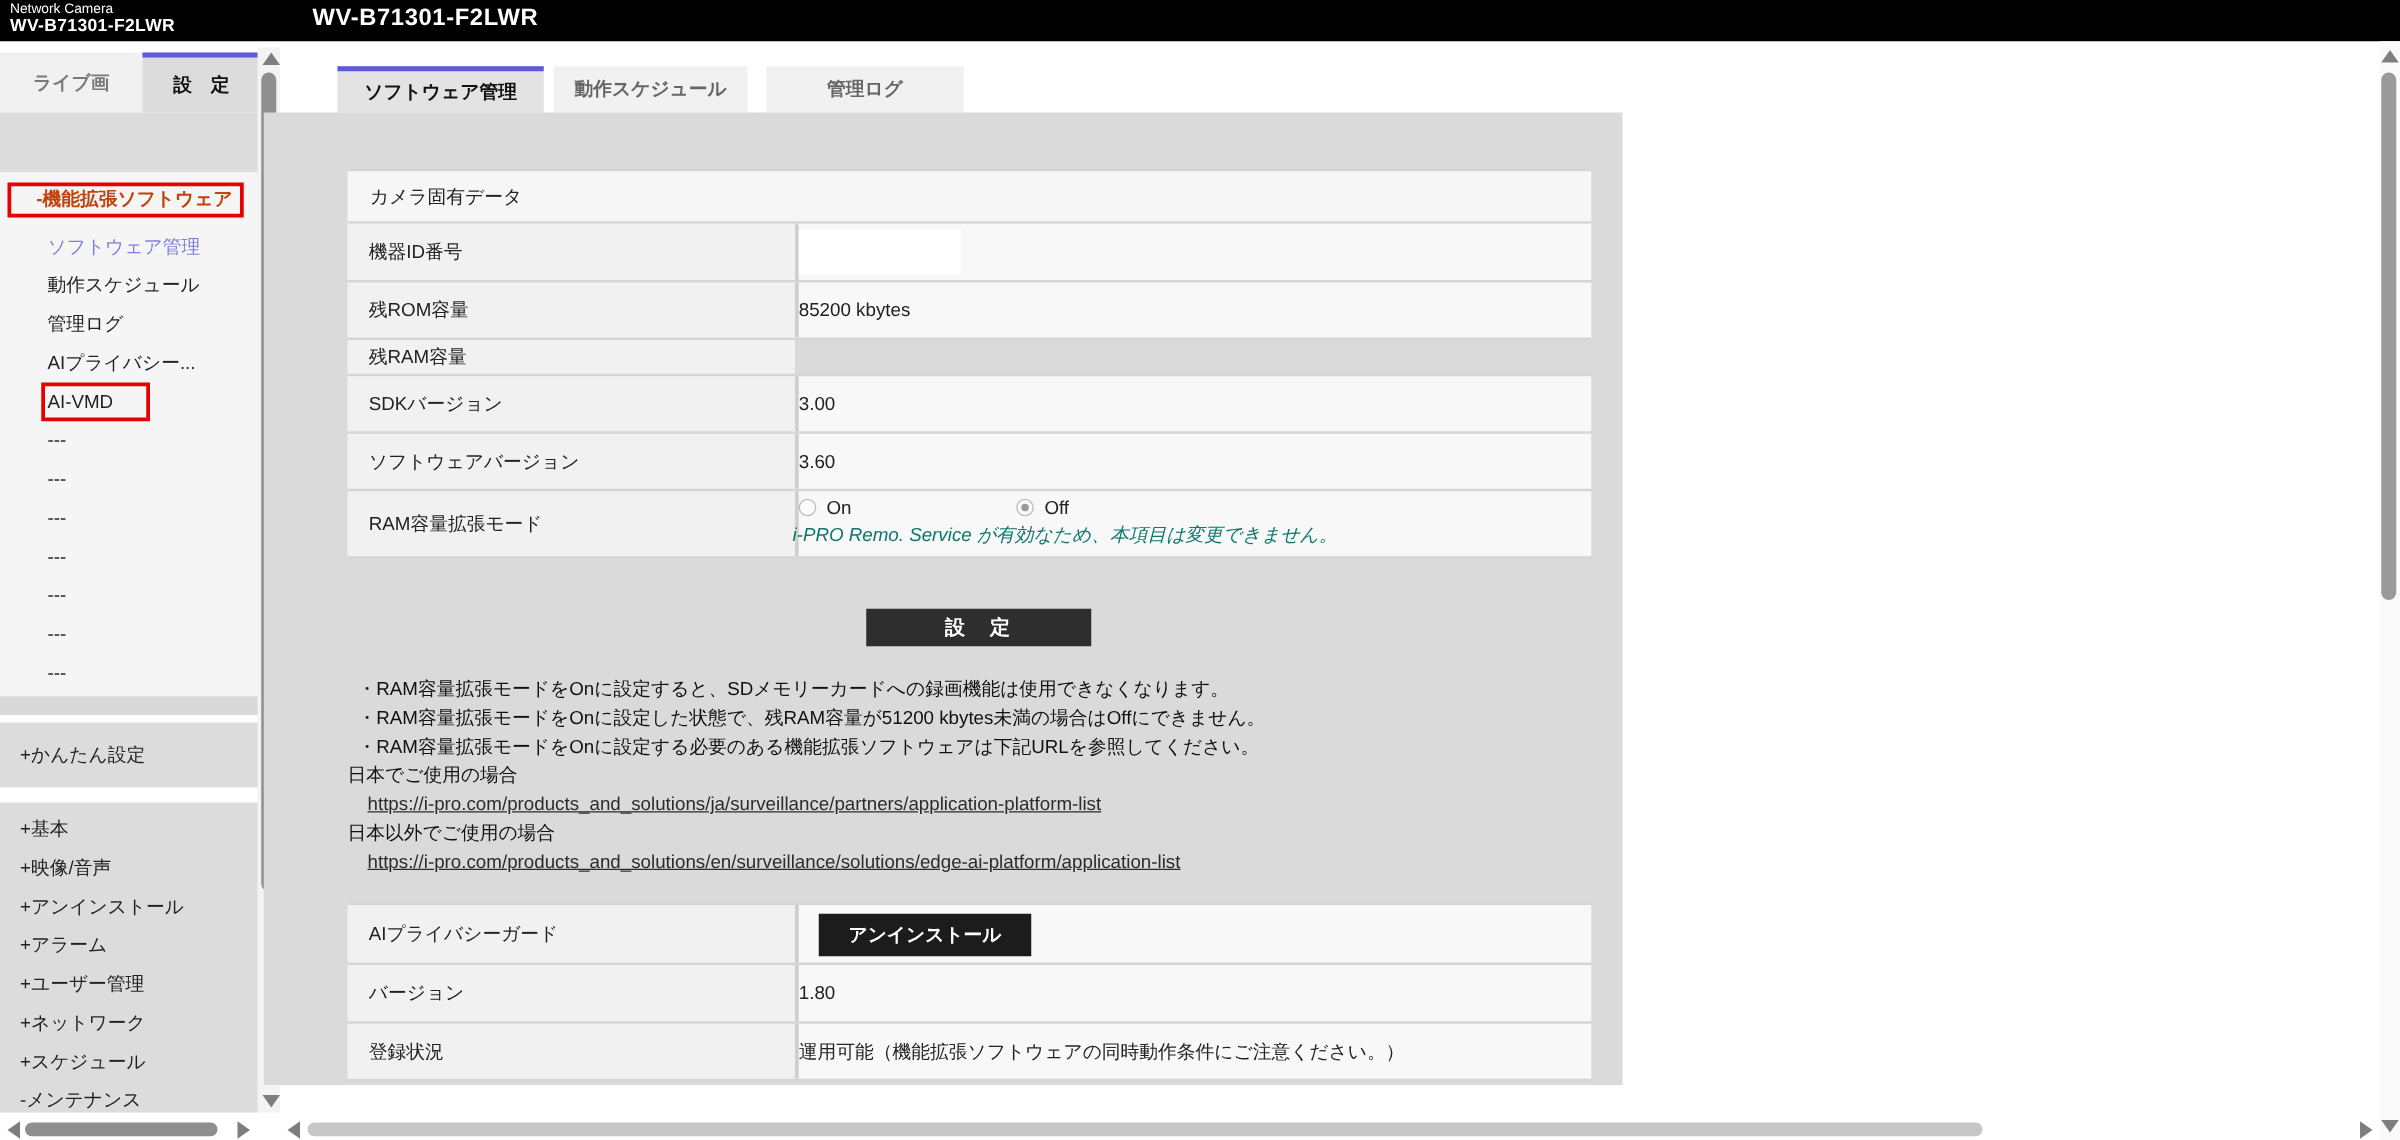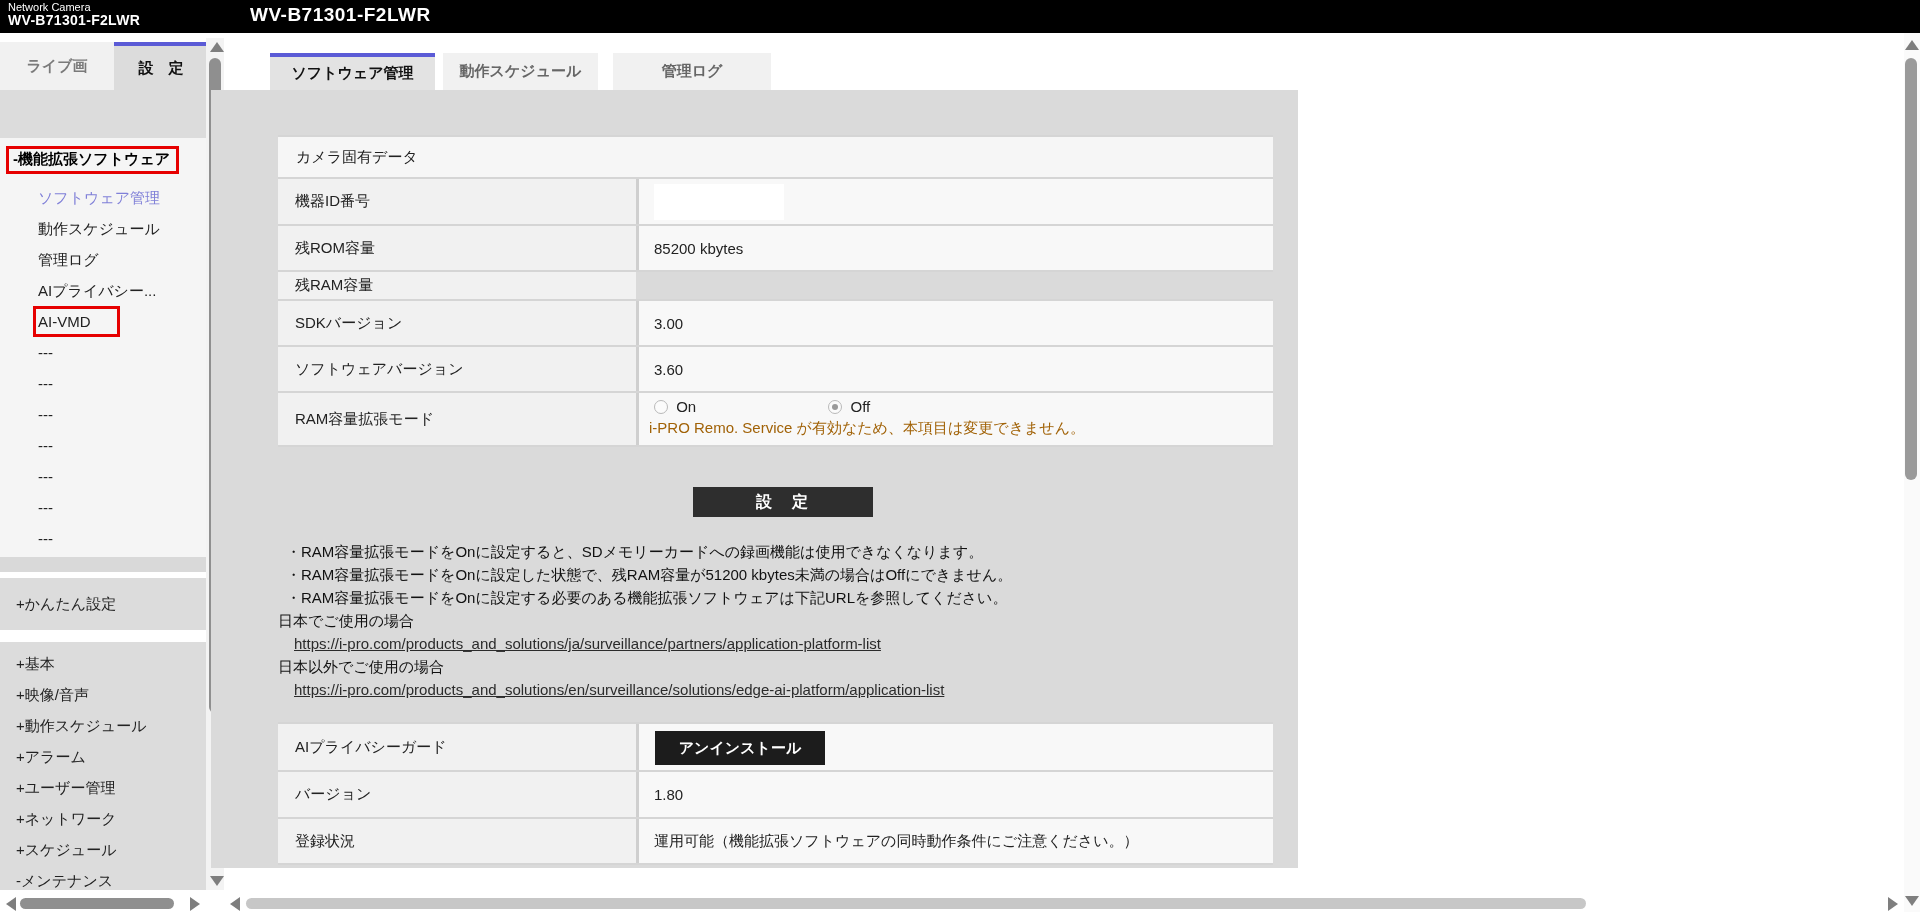--- a/index.html
+++ b/index.html
@@ -21,21 +21,21 @@
   
   .side-tab-live { left:0; top:42px; width:114px; height:48px; background:#f1f1f1;
     color:#7a7a7a; font-weight:bold; display:flex; align-items:center; justify-content:center; }
   .side-tab-setup { left:114px; top:42px; width:94px; height:48px; background:#dcdcdc;
     border-top:4px solid #5b5bd6; color:#111; font-weight:bold;
     display:flex; align-items:center; justify-content:center; }
   .side-undertabs { left:0; top:90px; width:208px; height:48px; background:#dcdcdc; }
 
   .side-secA { left:0; top:138px; width:208px; height:419px; background:#f5f5f5; }
   .grp-header { height:44px; display:flex; align-items:center; padding-left:6px; }
-  .grp-header .boxed { border:3px solid #e60000; padding:1px 6px 2px 4px; font-weight:bold; color:#000000; }
+  .grp-header .boxed { border:3px solid #e60000; padding:1px 6px 2px 20px; font-weight:bold; color:#c2410c; }
   .side-item { height:31px; line-height:31px; padding-left:38px; color:#222; cursor:pointer; white-space:nowrap; }
   .side-item.sel { color:#8080d8; }
   .side-item .boxed-sm { display:inline-block; border:3px solid #e60000; padding:0 26px 0 2px; line-height:25px; margin-left:-5px; }
 
   .side-band { left:0; top:557px; width:208px; height:15px; background:#d9d9d9; }
   .side-secB { left:0; top:578px; width:232px; height:52px; background:#dcdcdc;
     display:flex; align-items:center; padding-left:16px; }
   .side-secC { left:0; top:642px; width:208px; height:248px; background:#dcdcdc; padding-top:6px; }
   .side-secC .side-item { padding-left:16px; }
 
@@ -55,21 +55,21 @@
     font-weight:bold; color:#666; background:#f1f1f1; cursor:pointer; }
   .mtab.active { background:#e3e3e3; color:#111; border-top:4px solid #5b5bd6; }
 
   
   .panel { left:211px; top:90px; width:1087px; height:778px; background:#dadada; overflow:hidden; }
 
   .ctable { position:absolute; left:67px; width:995px; border-top:2px solid #d5d5d5; }
   .ct-row { display:flex; border-bottom:2px solid #d5d5d5; }
   .ct-head { background:#f6f6f6; display:flex; align-items:center; padding-left:18px; height:42px; }
   .ct-label { width:358px; background:#f1f1f1; display:flex; align-items:center; padding-left:17px; }
-  .ct-value { flex:1; background:#f8f8f8; border-left:3px solid #cfcfcf; display:flex; align-items:center; padding-left:15px; }
+  .ct-value { flex:1; background:#f8f8f8; border-left:3px solid #cfcfcf; display:flex; align-items:center; }
   .redact { width:130px; height:36px; background:#ffffff; }
 
   .radio { display:inline-block; width:14px; height:14px; border-radius:50%;
     border:1px solid #b9b9b9; background:#fbfbfb; position:relative; vertical-align:-2px; }
   .radio.checked::after { content:""; position:absolute; left:3px; top:3px; width:6px; height:6px;
     border-radius:50%; background:#9a9a9a; }
 
   .btn-dark { background:#2e2e2e; color:#fff; font-weight:bold; border:none;
     display:flex; align-items:center; justify-content:center; cursor:pointer; }
 
@@ -123,21 +123,21 @@
 
 <div class="abs side-band"></div>
 
 <div class="abs side-secB">
   <span>+かんたん設定</span>
 </div>
 
 <div class="abs side-secC">
   <div class="side-item">+基本</div>
   <div class="side-item">+映像/音声</div>
-  <div class="side-item">+動作スケジュール</div>
+  <div class="side-item">+アンインストール</div>
   <div class="side-item">+アラーム</div>
   <div class="side-item">+ユーザー管理</div>
   <div class="side-item">+ネットワーク</div>
   <div class="side-item">+スケジュール</div>
   <div class="side-item">-メンテナンス</div>
 </div>
 
 <div class="abs sb-track-v"></div>
 <div class="abs tri tri-up" style="left:210px; top:42px;"></div>
 <div class="abs thumb-v" style="left:209px; top:58px; height:655px;"></div>
@@ -186,21 +186,21 @@
     </div>
     <div class="ct-row" style="height:54px;">
       <div class="ct-label">RAM容量拡張モード</div>
       <div class="ct-value" style="display:block; padding-top:5px;">
         <div>
           <span class="radio"></span>
           <span style="padding-left:4px;">On</span>
           <span class="radio checked" style="margin-left:128px;"></span>
           <span style="padding-left:4px;">Off</span>
         </div>
-        <div style="margin-top:4px; margin-left:-5px; color:#a16207;">i-PRO Remo. Service が有効なため、本項目は変更できません。</div>
+        <div style="margin-top:4px; margin-left:-5px; color:#0f766e;font-style:italic;">i-PRO Remo. Service が有効なため、本項目は変更できません。</div>
       </div>
     </div>
   </div>
 
   <button class="btn-dark set-btn">設　定</button>
 
   <div class="notes">
     <div>・RAM容量拡張モードをOnに設定すると、SDメモリーカードへの録画機能は使用できなくなります。</div>
     <div>・RAM容量拡張モードをOnに設定した状態で、残RAM容量が51200 kbytes未満の場合はOffにできません。</div>
     <div>・RAM容量拡張モードをOnに設定する必要のある機能拡張ソフトウェアは下記URLを参照してください。</div>

